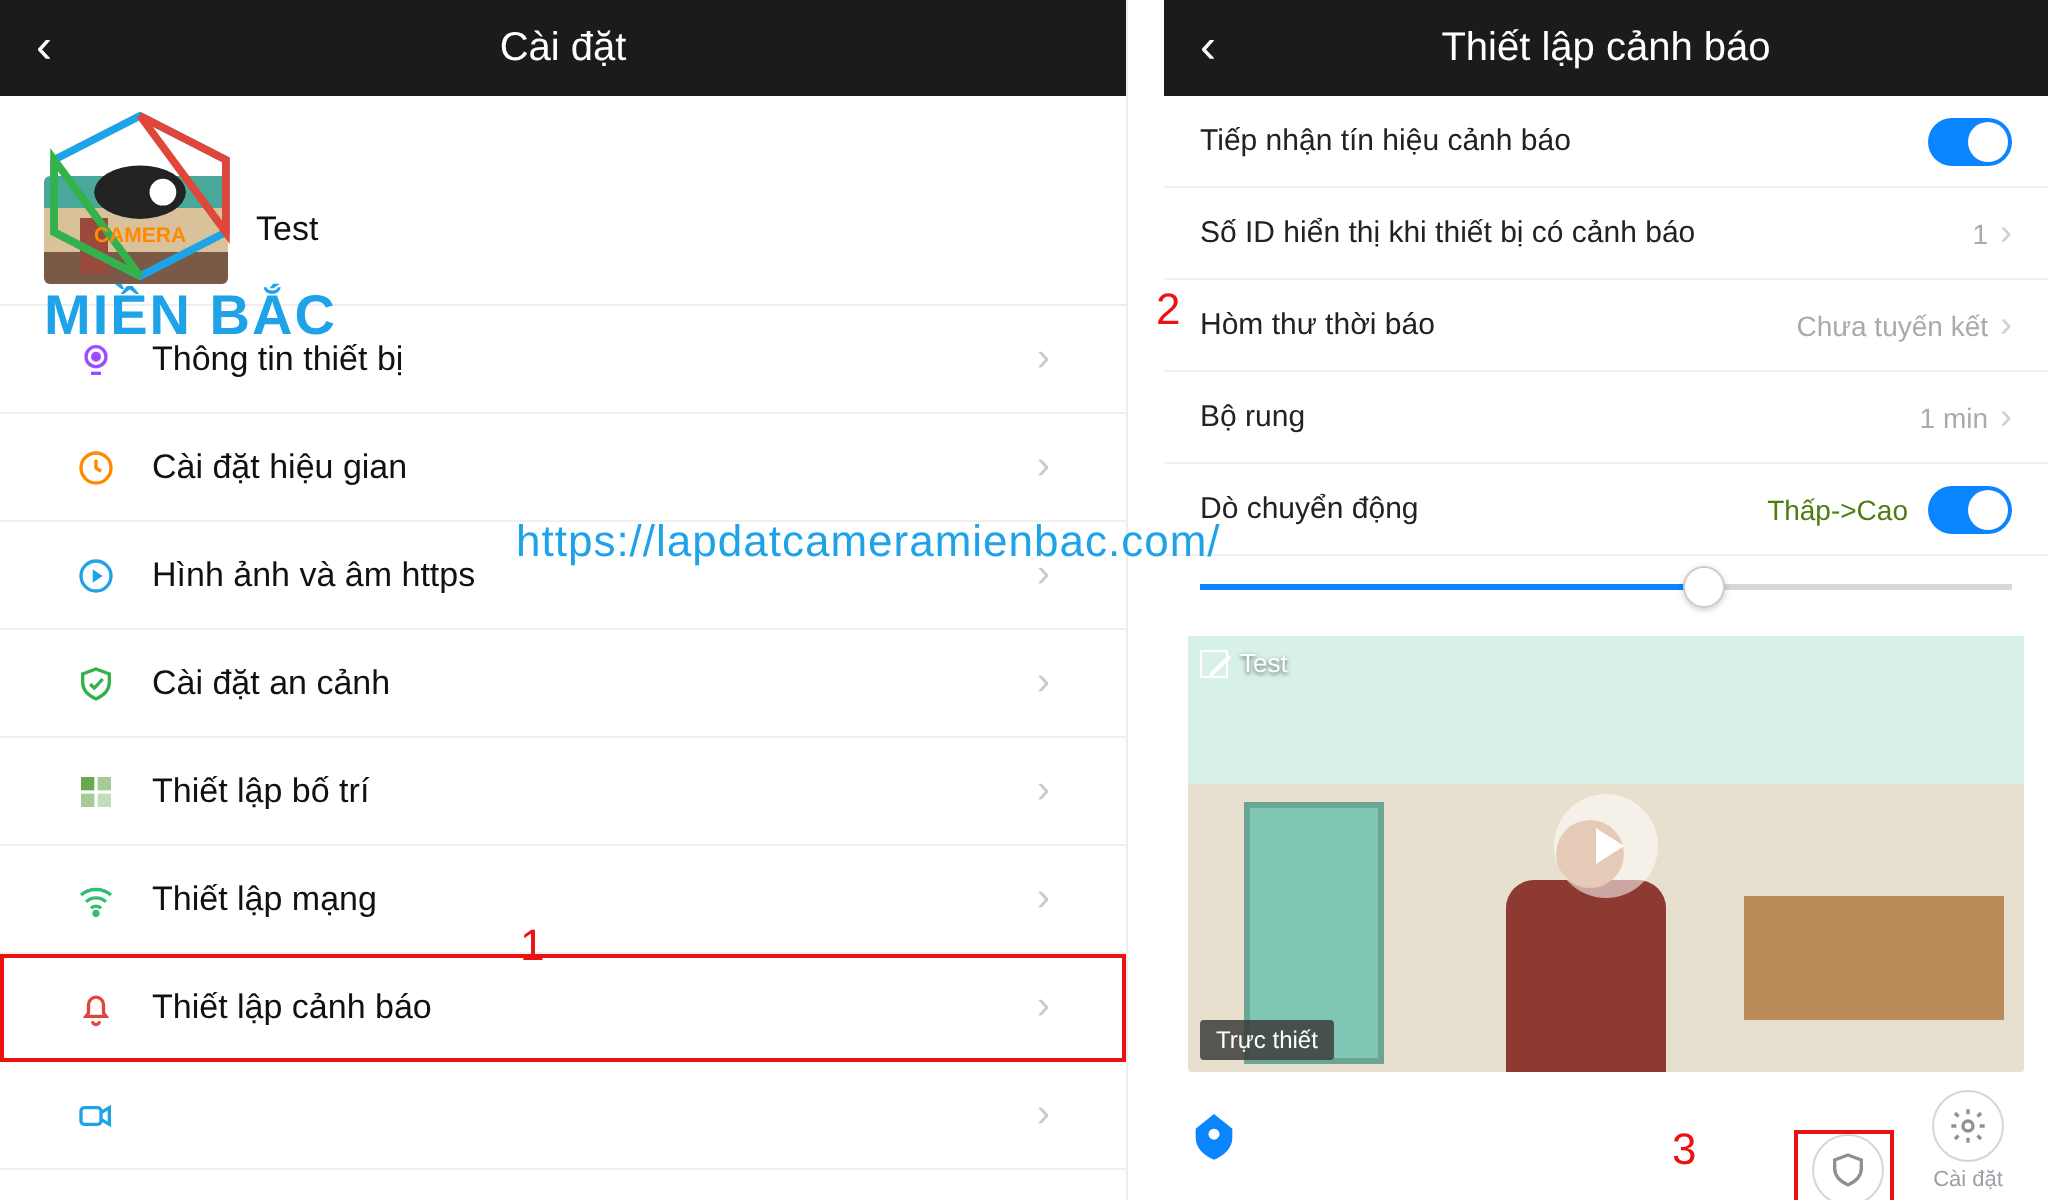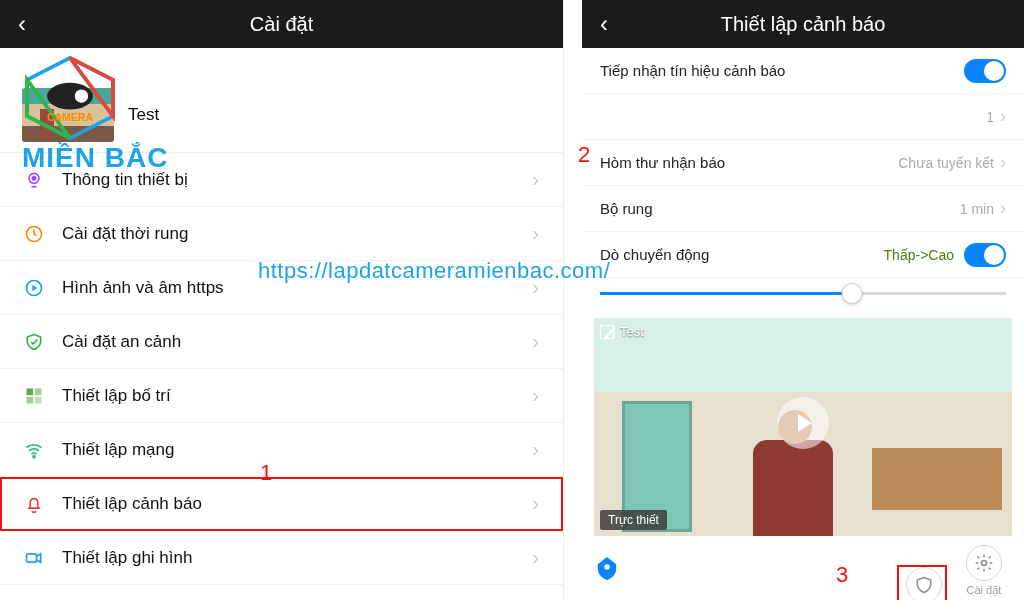--- a/index.html
+++ b/index.html
@@ -14,21 +14,21 @@
   .header .title { flex: 1; text-align: center; padding-right: 44px; }
 
   .gap { height: 34px; background: #fff; }
 
   .device-row { display: flex; align-items: center; padding: 6px 22px 10px 22px; }
   .thumb { width: 92px; height: 54px; border-radius: 3px; background: linear-gradient(#4aa89a 0 30%, #d9c29a 30% 70%, #7a5a46 70% 100%); position: relative; overflow: hidden; }
   .thumb::after { content:""; position:absolute; left:20%; top:38%; width:14px; height:28px; background:#9a4a3a; }
   .device-name { margin-left: 14px; font-size: 17px; color: #111; }
 
   .menu { border-top: 1px solid #eee; }
-  .row { display: flex; align-items: center; height: 54px; padding: 0 24px; border-bottom: 1px solid #f0f0f0; position: relative; }
+  .row { display: flex; align-items: center; height: 54px; padding: 0 38px; border-bottom: 1px solid #f0f0f0; position: relative; }
   .row .chev { color: #c9c9c9; font-size: 20px; margin-left: auto; }
   .row .label { font-size: 17px; color: #111; margin-left: 18px; }
   .row.highlight { outline: 2px solid #e11; outline-offset: -2px; }
   .icon { width: 20px; height: 20px; display: inline-flex; align-items: center; justify-content: center; }
 
   
   .srow { display: flex; align-items: center; height: 46px; padding: 0 18px; border-bottom: 1px solid #f1f1f1; font-size: 15px; color: #222; }
   .srow .val { margin-left: auto; color: #aaa; font-size: 14px; }
   .srow .chev { color: #cfcfcf; font-size: 18px; margin-left: 6px; }
   .toggle { width: 42px; height: 24px; border-radius: 12px; background: #0a84ff; position: relative; margin-left: auto; }
@@ -98,21 +98,21 @@
         <span class="label">Thông tin thiết bị</span>
         <span class="chev">›</span>
       </div>
       <div class="row">
         <span class="icon">
           <svg class="ico" viewBox="0 0 24 24" fill="none" stroke="#ff8a00" stroke-width="2">
               <circle cx="12" cy="12" r="9"></circle>
               <path d="M12 7v5l3 2"></path>
             </svg>
         </span>
-        <span class="label">Cài đặt thời rung</span>
+        <span class="label">Cài đặt hiệu gian</span>
         <span class="chev">›</span>
       </div>
       <div class="row">
         <span class="icon">
           <svg class="ico" viewBox="0 0 24 24" fill="none" stroke="#1fa3e8" stroke-width="2">
               <circle cx="12" cy="12" r="9"></circle>
               <path d="M10 8l6 4-6 4z" fill="#1fa3e8" stroke="none"></path>
             </svg>
         </span>
         <span class="label">Hình ảnh và âm https</span>
@@ -162,42 +162,42 @@
         <span class="label">Thiết lập cảnh báo</span>
         <span class="chev">›</span>
       </div>
       <div class="row">
         <span class="icon">
           <svg class="ico" viewBox="0 0 24 24" fill="none" stroke="#1fa3e8" stroke-width="2">
               <rect x="3" y="7" width="12" height="10" rx="2"></rect>
               <path d="M15 10l5-3v10l-5-3"></path>
             </svg>
         </span>
-        <span class="label">Thiết lập ghi hình</span>
         <span class="chev">›</span>
       </div>
     </div>
   </div>
 
   <div class="panel right">
     <div class="header">
       <div class="back">‹</div>
       <div class="title">Thiết lập cảnh báo</div>
     </div>
 
     <div class="srow">
       <span>Tiếp nhận tín hiệu cảnh báo</span>
       <span class="toggle"></span>
     </div>
     <div class="srow">
+      <span>Số ID hiển thị khi thiết bị có cảnh báo</span>
       <span class="val">1</span>
       <span class="chev">›</span>
     </div>
     <div class="srow">
-      <span>Hòm thư nhận báo</span>
+      <span>Hòm thư thời báo</span>
       <span class="val">Chưa tuyến kết</span>
       <span class="chev">›</span>
     </div>
     <div class="srow">
       <span>Bộ rung</span>
       <span class="val">1 min</span>
       <span class="chev">›</span>
     </div>
     <div class="srow">
       <span>Dò chuyển động</span>

